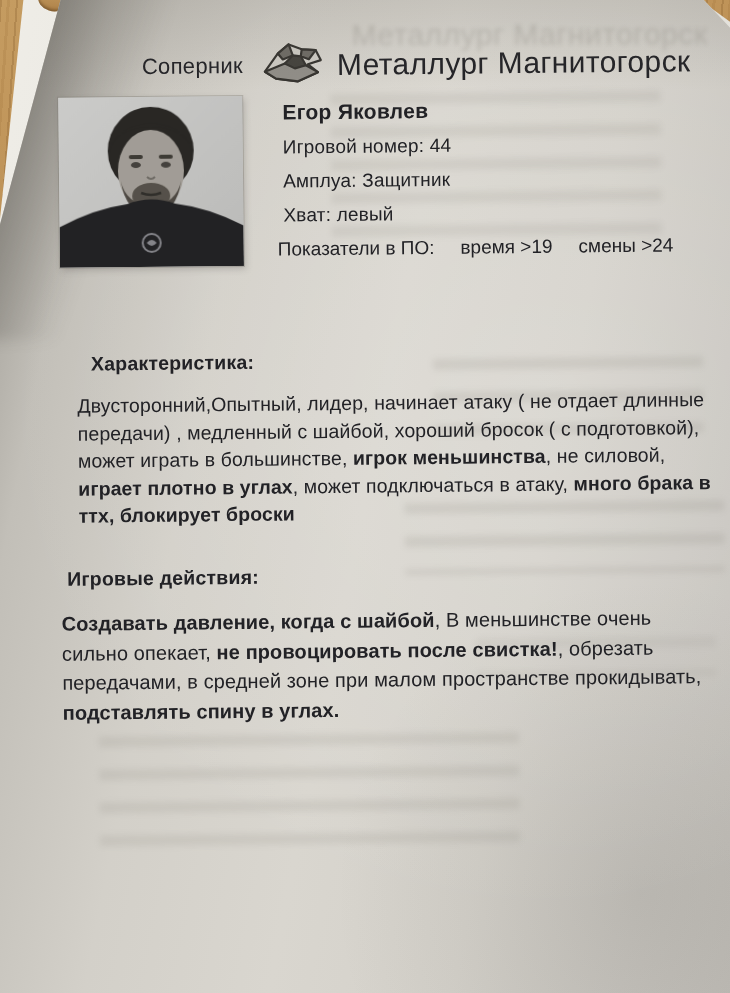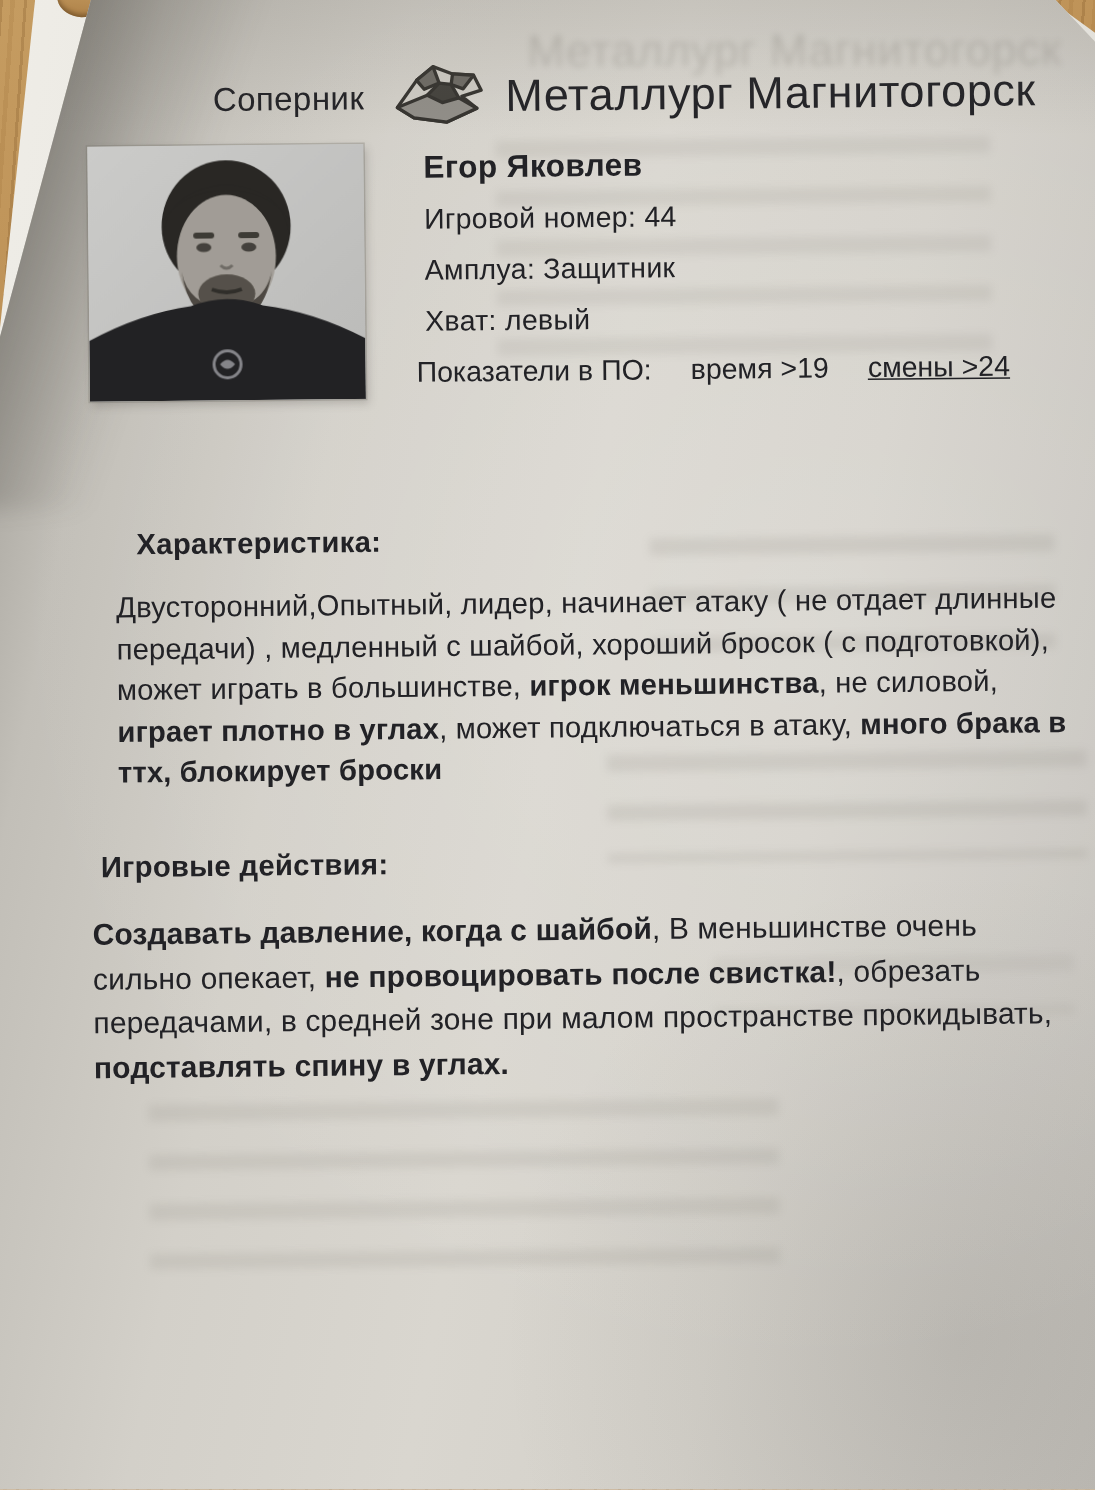--- a/index.html
+++ b/index.html
@@ -73,21 +73,21 @@
     background:#c7c7c5;overflow:hidden;
   }
   .photo svg{display:block;filter:blur(.4px) contrast(.95);}
 
   
   .info{position:absolute;left:282px;top:102px;}
   .player-name{font-size:21px;font-weight:bold;letter-spacing:.3px;}
   .info-line{font-size:19px;margin-top:12px;letter-spacing:.2px;}
   .indicators{display:flex;font-size:19px;margin-top:12px;margin-left:-6px;white-space:nowrap;}
   .indicators .part{margin-right:16px;}
-  .indicators .part:last-child{margin-right:0;text-decoration:underline;}
+  .indicators .part:last-child{margin-right:0;}
   .indicators .gap-wide{margin-right:26px;}
 
   
   .section-title{font-weight:bold;font-size:19.5px;letter-spacing:.2px;}
   .characteristics{position:absolute;left:74px;top:352px;width:636px;}
   .characteristics .section-title{padding-left:14px;}
   .characteristics .para{margin-top:17px;font-size:19.5px;line-height:27.5px;letter-spacing:.1px;}
   .actions{position:absolute;left:56px;top:567px;width:654px;}
   .actions .section-title{padding-left:6px;}
   .actions .para{margin-top:19px;font-size:20px;line-height:29.5px;letter-spacing:.1px;}

